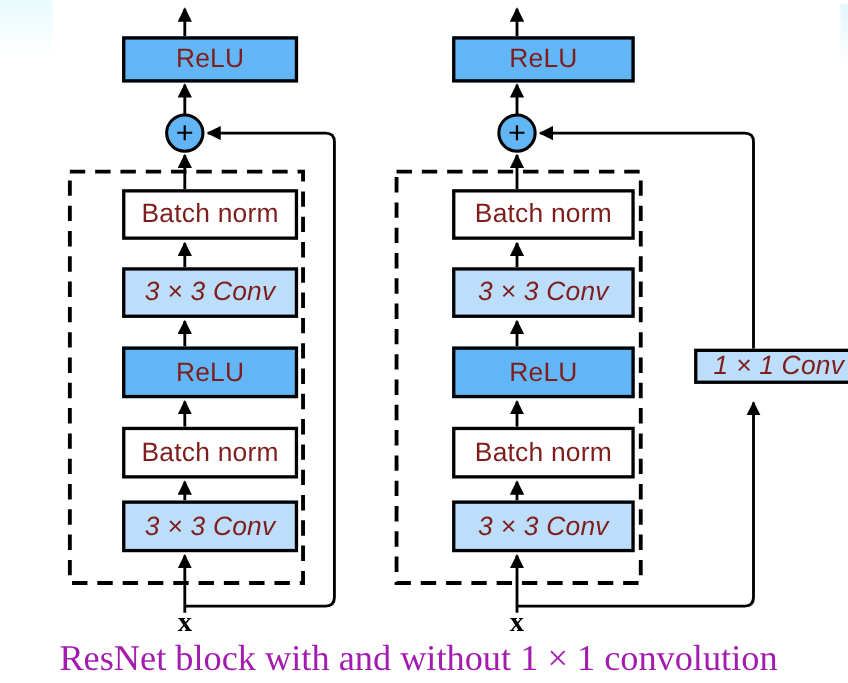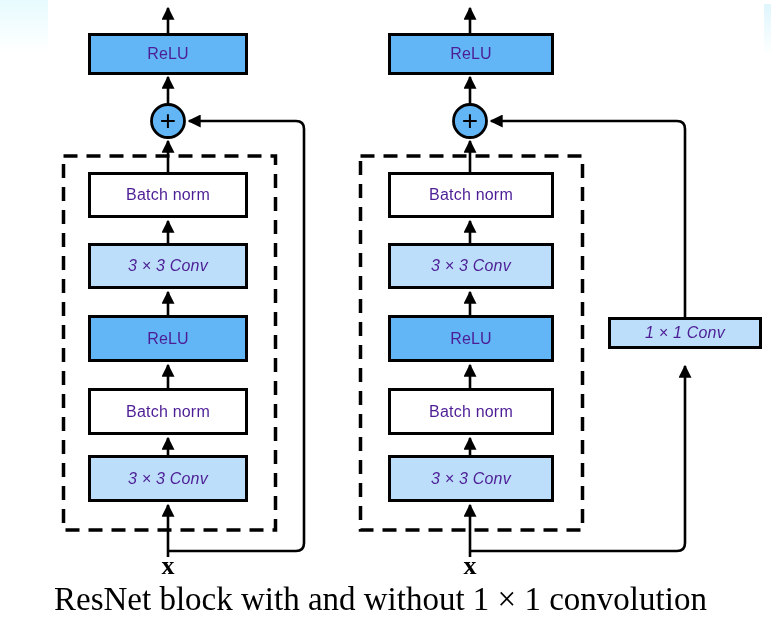--- a/index.html
+++ b/index.html
@@ -9,35 +9,35 @@
   }
   .tint{position:absolute;pointer-events:none;}
   .tint.tl{left:0;top:0;width:48px;height:56px;
     background:linear-gradient(180deg,var(--tint-top-left,#e7fbfe) 0%,rgba(255,255,255,0) 92%);}
   .tint.tr{right:0;top:4px;width:7px;height:56px;
     background:linear-gradient(180deg,var(--tint-top-right,#dff6fd) 0%,rgba(255,255,255,0) 92%);}
   svg.wires{position:absolute;left:0;top:0;}
   .b{
     position:absolute;box-sizing:border-box;border:3px solid #000;
     display:flex;align-items:center;justify-content:center;
-    font-size:16px;color:#4c1d95;letter-spacing:.2px;background:var(--box-white,#fff);
+    font-size:24px;color:#7f1d1d;letter-spacing:.2px;background:var(--box-white,#fff);margin-left:23px;
   }
   .b.blue{background:var(--box-blue,#62b6f5);}
   .b.lblue{background:var(--box-light-blue,#bcdefa);font-style:italic;}
   .plus{
     position:absolute;display:flex;align-items:center;justify-content:center;
     font-size:28px;font-weight:400;color:#000;line-height:1;
   }
   .xlabel{
     position:absolute;width:60px;text-align:center;
     font-family:"Liberation Serif",serif;font-weight:bold;font-size:26px;line-height:26px;color:#000;
   }
   .caption{
     position:absolute;left:54px;top:581px;white-space:nowrap;
-    font-family:"Liberation Serif",serif;font-size:33px;color:#000000;
+    font-family:"Liberation Serif",serif;font-size:33px;color:#a21caf;
   }
 </style>
 </head>
 <body>
 
 <div class="stage">
 
   <div class="tint tl"></div>
   <div class="tint tr"></div>
 

